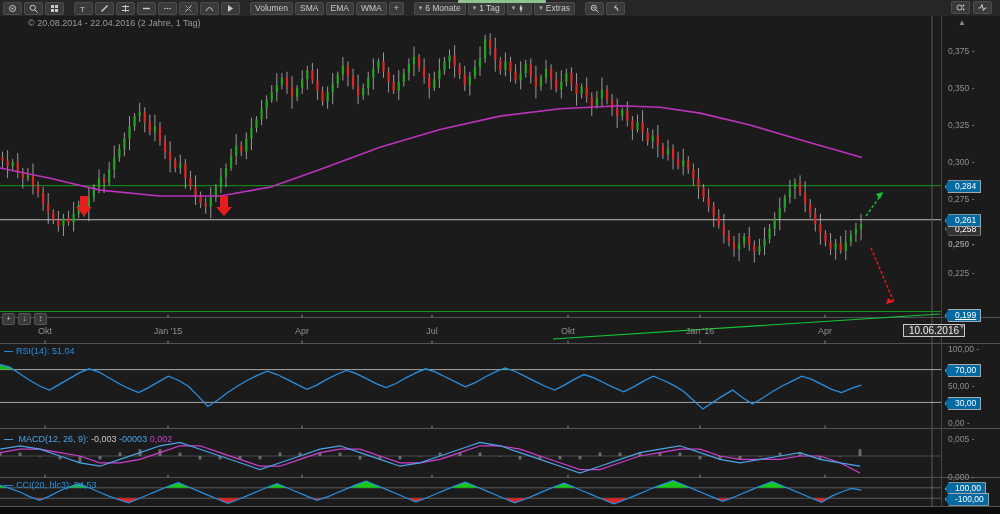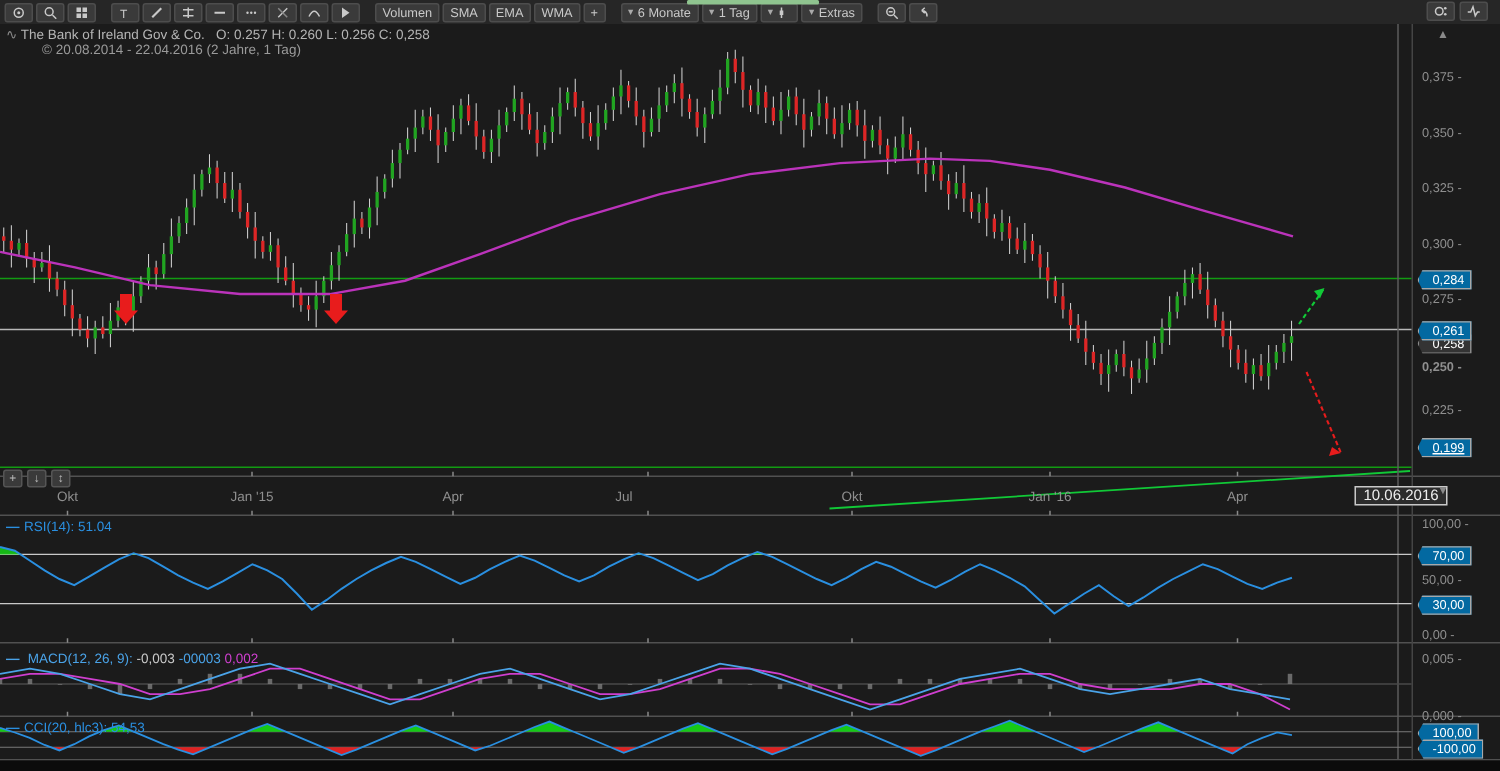--- a/index.html
+++ b/index.html
@@ -609,25 +609,20 @@
       </clipPath>
       <clipPath id="cciL">
         <rect y="498.2" height="7.800000000000011" x="0" width="941"></rect>
       </clipPath>
       <polygon points="0,485.2 9.9,488.32 19.8,491.96 29.700000000000003,496.64 39.6,500.28 49.5,496.12 59.400000000000006,490.92 69.3,486.76 79.2,483.64 89.10000000000001,487.8 99,491.96 108.9,496.12 118.80000000000001,499.76 128.70000000000002,502.88 138.6,498.72 148.5,494.56 158.4,490.4 168.3,486.24 178.20000000000002,482.6 188.1,486.76 198,490.92 207.9,495.08 217.8,499.24 227.70000000000002,503.4 237.60000000000002,499.76 247.5,495.6 257.40000000000003,491.44 267.3,487.28 277.2,483.64 287.1,487.8 297,491.96 306.90000000000003,496.12 316.8,500.28 326.7,497.16 336.6,493 346.5,488.84 356.40000000000003,484.68 366.3,481.04 376.2,485.2 386.1,489.36 396,493.52 405.90000000000003,497.68 415.8,501.84 425.7,498.2 435.6,494.04 445.5,489.88 455.40000000000003,485.72 465.3,482.08 475.20000000000005,486.24 485.1,490.4 495,494.56 504.90000000000003,498.72 514.8000000000001,502.88 524.7,499.24 534.6,495.08 544.5,490.92 554.4,486.76 564.3000000000001,483.12 574.2,487.28 584.1,491.44 594,495.6 603.9,499.76 613.8000000000001,503.92 623.7,500.28 633.6,496.12 643.5,491.96 653.4,487.8 663.3000000000001,484.16 673.2,480.52 683.1,484.68 693,488.84 702.9,493 712.8000000000001,497.16 722.7,501.32 732.6,497.68 742.5,493.52 752.4,489.36 762.3000000000001,485.2 772.2,481.56 782.1,485.72 792,489.88 801.9,494.04 811.8000000000001,498.2 821.7,502.36 831.6,496.12 841.5,491.96 851.4,488.32 861.3000000000001,490.14 861.3000000000001,506 0,506" fill="#16c916" clip-path="url(#cciU)"></polygon>
       <polygon points="0,485.2 9.9,488.32 19.8,491.96 29.700000000000003,496.64 39.6,500.28 49.5,496.12 59.400000000000006,490.92 69.3,486.76 79.2,483.64 89.10000000000001,487.8 99,491.96 108.9,496.12 118.80000000000001,499.76 128.70000000000002,502.88 138.6,498.72 148.5,494.56 158.4,490.4 168.3,486.24 178.20000000000002,482.6 188.1,486.76 198,490.92 207.9,495.08 217.8,499.24 227.70000000000002,503.4 237.60000000000002,499.76 247.5,495.6 257.40000000000003,491.44 267.3,487.28 277.2,483.64 287.1,487.8 297,491.96 306.90000000000003,496.12 316.8,500.28 326.7,497.16 336.6,493 346.5,488.84 356.40000000000003,484.68 366.3,481.04 376.2,485.2 386.1,489.36 396,493.52 405.90000000000003,497.68 415.8,501.84 425.7,498.2 435.6,494.04 445.5,489.88 455.40000000000003,485.72 465.3,482.08 475.20000000000005,486.24 485.1,490.4 495,494.56 504.90000000000003,498.72 514.8000000000001,502.88 524.7,499.24 534.6,495.08 544.5,490.92 554.4,486.76 564.3000000000001,483.12 574.2,487.28 584.1,491.44 594,495.6 603.9,499.76 613.8000000000001,503.92 623.7,500.28 633.6,496.12 643.5,491.96 653.4,487.8 663.3000000000001,484.16 673.2,480.52 683.1,484.68 693,488.84 702.9,493 712.8000000000001,497.16 722.7,501.32 732.6,497.68 742.5,493.52 752.4,489.36 762.3000000000001,485.2 772.2,481.56 782.1,485.72 792,489.88 801.9,494.04 811.8000000000001,498.2 821.7,502.36 831.6,496.12 841.5,491.96 851.4,488.32 861.3000000000001,490.14 861.3000000000001,479 0,479" fill="#e02222" clip-path="url(#cciL)"></polygon>
       <polyline points="0,485.2 9.9,488.32 19.8,491.96 29.700000000000003,496.64 39.6,500.28 49.5,496.12 59.400000000000006,490.92 69.3,486.76 79.2,483.64 89.10000000000001,487.8 99,491.96 108.9,496.12 118.80000000000001,499.76 128.70000000000002,502.88 138.6,498.72 148.5,494.56 158.4,490.4 168.3,486.24 178.20000000000002,482.6 188.1,486.76 198,490.92 207.9,495.08 217.8,499.24 227.70000000000002,503.4 237.60000000000002,499.76 247.5,495.6 257.40000000000003,491.44 267.3,487.28 277.2,483.64 287.1,487.8 297,491.96 306.90000000000003,496.12 316.8,500.28 326.7,497.16 336.6,493 346.5,488.84 356.40000000000003,484.68 366.3,481.04 376.2,485.2 386.1,489.36 396,493.52 405.90000000000003,497.68 415.8,501.84 425.7,498.2 435.6,494.04 445.5,489.88 455.40000000000003,485.72 465.3,482.08 475.20000000000005,486.24 485.1,490.4 495,494.56 504.90000000000003,498.72 514.8000000000001,502.88 524.7,499.24 534.6,495.08 544.5,490.92 554.4,486.76 564.3000000000001,483.12 574.2,487.28 584.1,491.44 594,495.6 603.9,499.76 613.8000000000001,503.92 623.7,500.28 633.6,496.12 643.5,491.96 653.4,487.8 663.3000000000001,484.16 673.2,480.52 683.1,484.68 693,488.84 702.9,493 712.8000000000001,497.16 722.7,501.32 732.6,497.68 742.5,493.52 752.4,489.36 762.3000000000001,485.2 772.2,481.56 782.1,485.72 792,489.88 801.9,494.04 811.8000000000001,498.2 821.7,502.36 831.6,496.12 841.5,491.96 851.4,488.32 861.3000000000001,490.14" fill="none" stroke="#2a8fe0" stroke-width="1.2"></polyline>
     </svg>
 
   <div id="hdr">
-    <div class="row1">
-      <span style="color:#888;">∿</span>
-      <span>The Bank of Ireland Gov &amp; Co.</span>&nbsp;&nbsp;
-      <span>O: 0.257  H: 0.260  L: 0.256  C: 0,258</span>
-    </div>
     <div class="row3">© 20.08.2014 - 22.04.2016 (2 Jahre, 1 Tag)</div>
   </div>
 
   <div id="yticks">
       <div class="ytick" style="top: 46px;">0,375 -</div>
       <div class="ytick" style="top: 83px;">0,350 -</div>
       <div class="ytick" style="top: 120px;">0,325 -</div>
       <div class="ytick" style="top: 157px;">0,300 -</div>
       <div class="ytick" style="top: 194px;">0,275 -</div>
       <div class="ytick" style="top: 239px; font-weight: bold;">0,250 -</div>
@@ -636,30 +631,30 @@
       <div class="ytick" style="top: 381px;">50,00 -</div>
       <div class="ytick" style="top: 418px;">0,00 -</div>
       <div class="ytick" style="top: 434px;">0,005 -</div>
       <div class="ytick" style="top: 472px;">0,000 -</div>
       <div class="ytick" style="top: 488px;">0,00 -</div>
     </div>
   <div id="xlabels">
       <div class="xlab" style="left: 45px;">Okt</div>
       <div class="xlab" style="left: 168px;">Jan '15</div>
       <div class="xlab" style="left: 302px;">Apr</div>
-      <div class="xlab" style="left: 416px;">Jul</div>
+      <div class="xlab" style="left: 432px;">Jul</div>
       <div class="xlab" style="left: 568px;">Okt</div>
       <div class="xlab" style="left: 700px;">Jan '16</div>
       <div class="xlab" style="left: 825px;">Apr</div>
     </div>
   <div id="tags">
       <div class="tag ghost" style="top: 222.5px;">0,258</div>
       <div class="tag" style="top: 180.18px;">0,284</div>
       <div class="tag" style="top: 214.22px;">0,261</div>
-      <div class="tag" style="top: 292px; text-decoration: underline;">0,199</div>
+      <div class="tag" style="top: 309px; text-decoration: underline;">0,199</div>
       <div class="tag" style="top: 364.1px;">70,00</div>
       <div class="tag" style="top: 396.9px;">30,00</div>
       <div class="tag" style="top: 482.3px;">100,00</div>
       <div class="tag" style="top: 492.7px;">-100,00</div>
     </div>
   <div id="datetag">10.06.2016</div>
 
   <div class="indlab" style="top:346px;color:#2a8fe0;">
     <span class="dash">—</span><span>RSI(14): 51.04</span>
   </div>

